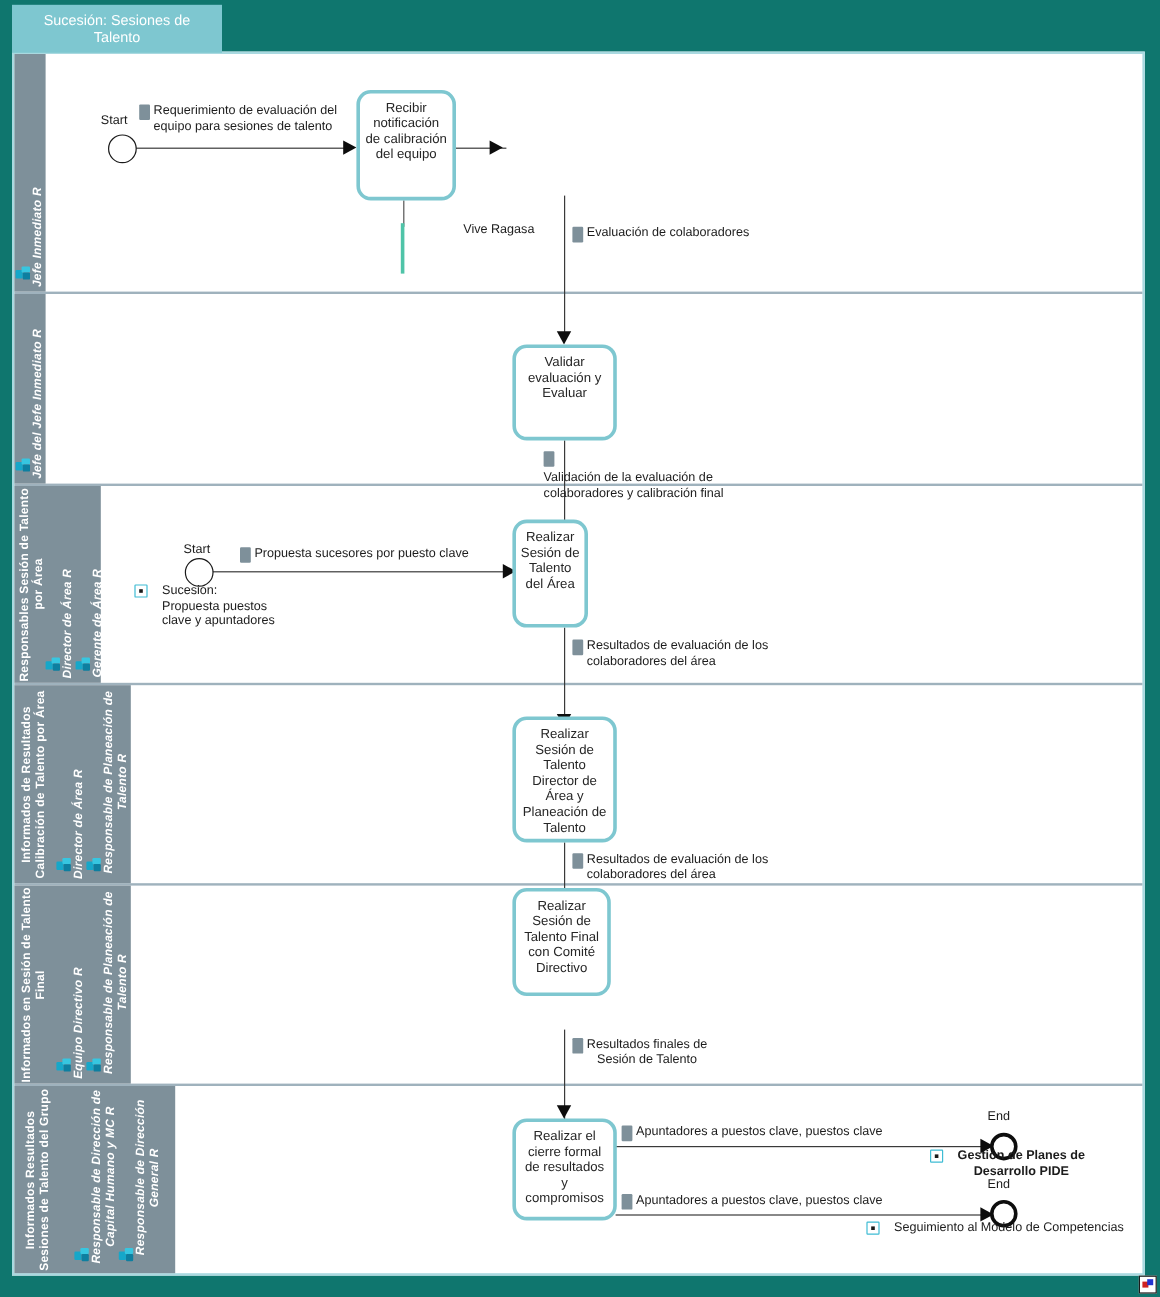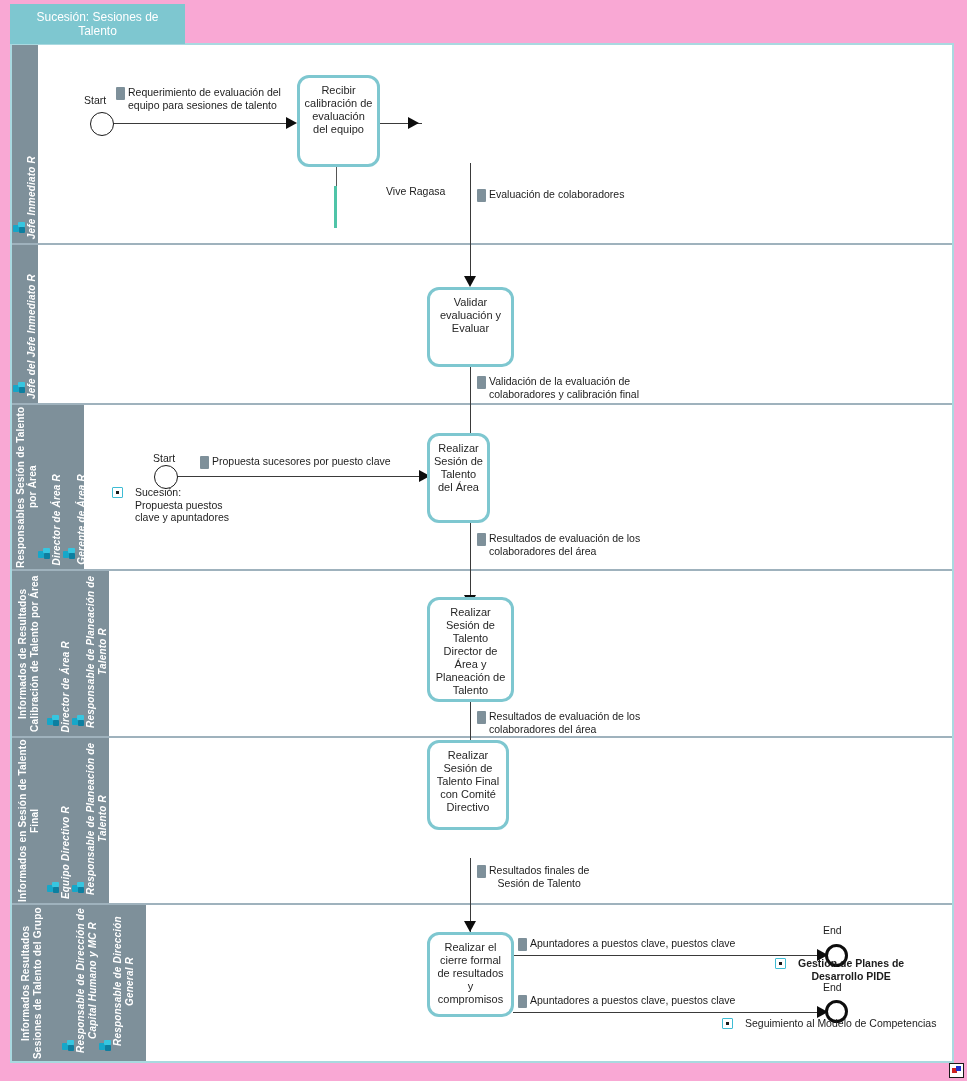--- a/index.html
+++ b/index.html
@@ -3,21 +3,21 @@
 <meta charset="utf-8">
 <style>
   html,body{margin:0;padding:0;background:#ffffff;}
   body{
     font-family:"Liberation Sans","DejaVu Sans",sans-serif;
     -webkit-font-smoothing:antialiased;
   }
   #canvas{
     position:relative;
     width:967px;height:1081px;
-    background:#f9a8d4;
+    background:#0f766e;
     overflow:hidden;
   }
 
   
   .pool-tab{
     position:absolute;left:10px;top:4px;width:175px;height:40px;
     background:#7ec7d0;color:#ffffff;
     display:flex;align-items:center;justify-content:center;text-align:center;
     font-size:12px;line-height:14px;
     box-sizing:border-box;padding:2px 6px;
@@ -337,21 +337,21 @@
 
   <div class="conn h" style="left:113px;top:123px;width:176px;"></div>
   <div class="arrow right" style="left:286px;top:117px;"></div>
 
   <div class="msg" style="left:116px;top:86px;width:192px;">
     <span class="doc-icon"></span>
     <span class="msg-txt">Requerimiento de evaluación del
 equipo para sesiones de talento</span>
   </div>
 
-  <div class="task" style="left:297px;top:75px;width:83px;height:92px;">Recibir calibración de evaluación del equipo</div>
+  <div class="task" style="left:297px;top:75px;width:83px;height:92px;">Recibir notificación de calibración del equipo</div>
 
   <div class="conn h" style="left:380px;top:123px;width:42px;"></div>
   <div class="arrow right" style="left:408px;top:117px;"></div>
 
 
   <div class="anno-stub" style="left:336px;top:167px;height:22px;"></div>
   <div class="anno-line" style="left:334px;top:186px;height:42px;"></div>
   <div class="anno-txt" style="left:350px;top:185px;margin-left:36px;">Vive Ragasa</div>
 
   <div class="conn v" style="left:470px;top:163px;height:120px;"></div>
@@ -360,21 +360,21 @@
   <div class="msg" style="left:477px;top:188px;width:200px;">
     <span class="doc-icon"></span>
     <span class="msg-txt">Evaluación de colaboradores</span>
   </div>
 
   <div class="task" style="left:427px;top:287px;width:87px;height:80px;">Validar evaluación y Evaluar</div>
 
   <div class="conn v" style="left:470px;top:367px;height:86px;"></div>
   <div class="arrow down" style="left:464px;top:437px;"></div>
 
-  <div class="msg" style="left:477px;top:375px;width:200px;">
+  <div class="msg" style="left:453px;top:375px;width:200px;flex-direction:column;">
     <span class="doc-icon"></span>
     <span class="msg-txt">Validación de la evaluación de
 colaboradores y calibración final</span>
   </div>
 
   <div class="event start" style="left:154px;top:465px;width:24px;height:24px;"></div>
   <div class="ev-label" style="left:153px;top:452px;">Start</div>
 
   <div class="conn h" style="left:177px;top:476px;width:245px;"></div>
   <div class="arrow right" style="left:419px;top:470px;"></div>

